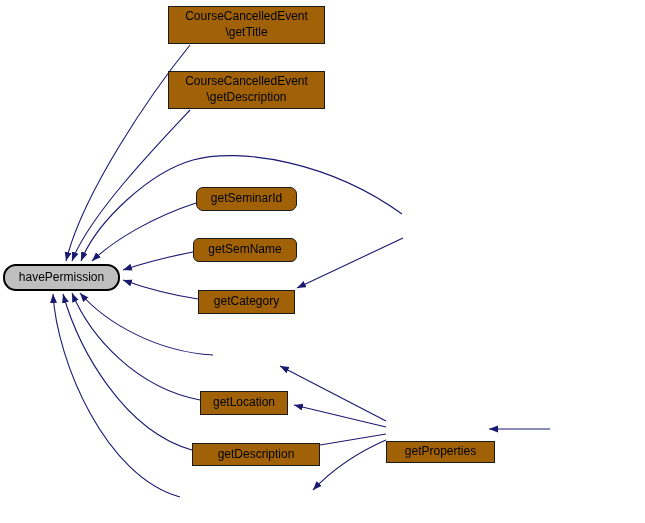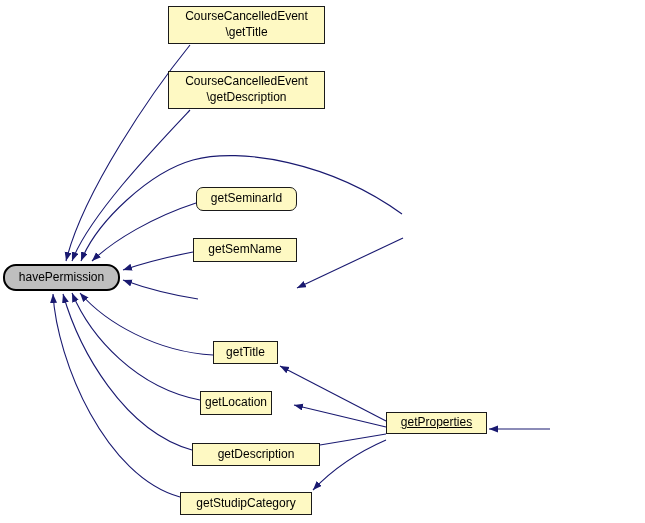--- a/index.html
+++ b/index.html
@@ -5,39 +5,39 @@
   html,body{margin:0;padding:0;}
   body{
     width:645px;height:523px;background:#ffffff;
     font-family:"Liberation Sans","DejaVu Sans",sans-serif;
     position:relative;overflow:hidden;
   }
   .graph{position:relative;width:645px;height:523px;}
   svg.edges{position:absolute;left:0;top:0;pointer-events:none;}
   .node{
     position:absolute;box-sizing:border-box;
-    background:#fef9c3;border:1px solid #1a1a1a;
+    background:#a16207;border:1px solid #1a1a1a;
     display:flex;align-items:center;justify-content:center;
     font-size:12px;color:#000000;text-align:center;
     white-space:pre-line;line-height:1.32;cursor:pointer;
   }
   .node.current{background:#bfbfbf;border:2px solid #000000;cursor:default;}
   
   #n-havepermission   {left:3px;  top:264px; width:117px; height:27px;border-radius:13px;}
   #n-cc-gettitle      {left:168px;top:6px;   width:157px; height:38px;}
   #n-cc-getdescription{left:168px;top:71px;  width:157px; height:38px;}
   #n-getseminarid     {left:196px;top:187px; width:101px; height:24px;border-radius:7px;}
-  #n-getsemname       {left:193px;top:238px; width:104px; height:24px;}
+  #n-getsemname       {left:193px;top:238px; width:104px; height:24px;border-radius:6px;}
   #n-getcategory      {left:198px;top:290px; width:97px;  height:24px;}
   #n-gettitle         {left:213px;top:341px; width:65px;  height:23px;}
-  #n-getlocation      {left:200px;top:391px; width:72px;  height:24px;}
+  #n-getlocation      {left:200px;top:391px; width:88px;  height:24px;}
   #n-getdescription   {left:192px;top:443px; width:128px; height:23px;}
   #n-getstudipcategory{left:180px;top:492px; width:132px; height:23px;}
   #n-tostringcategories{left:370px;top:214px;width:132px; height:24px;}
-  #n-getproperties    {left:386px;top:412px; width:101px; height:22px;text-decoration:underline;}
+  #n-getproperties    {left:386px;top:441px; width:109px; height:22px;}
   #n-getproperty      {left:550px;top:418px; width:93px;  height:22px;}
 </style>
 </head>
 <body>
 
 <div class="graph">
 
   <svg class="edges" width="645" height="523" viewBox="0 0 645 523">
     <defs>
       <marker id="arrow" markerWidth="10" markerHeight="8" refX="9" refY="3.5" orient="auto" markerUnits="userSpaceOnUse">
@@ -69,26 +69,25 @@
   <div class="node" id="n-cc-gettitle">CourseCancelledEvent
 \getTitle</div>
 
   <div class="node" id="n-cc-getdescription">CourseCancelledEvent
 \getDescription</div>
 
   <div class="node" id="n-getseminarid">getSeminarId</div>
 
   <div class="node" id="n-getsemname">getSemName</div>
 
+  <div class="node" id="n-getcategory">getCategory</div>
 
-  <div class="node" id="n-gettitle">getTitle</div>
 
   <div class="node" id="n-getlocation">getLocation</div>
 
   <div class="node" id="n-getdescription">getDescription</div>
 
-  <div class="node" id="n-getstudipcategory">getStudipCategory</div>
 
 
   <div class="node" id="n-getproperties">getProperties</div>
 
 
 </div>
 
 </body></html>

